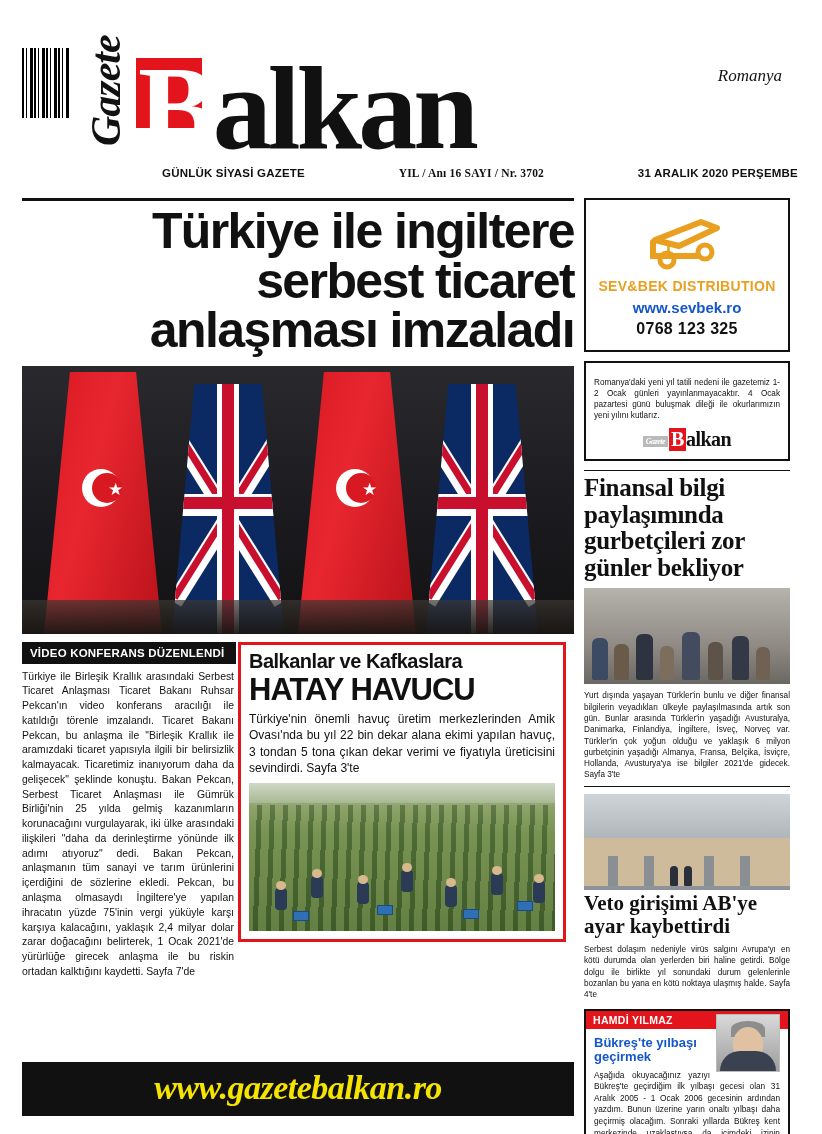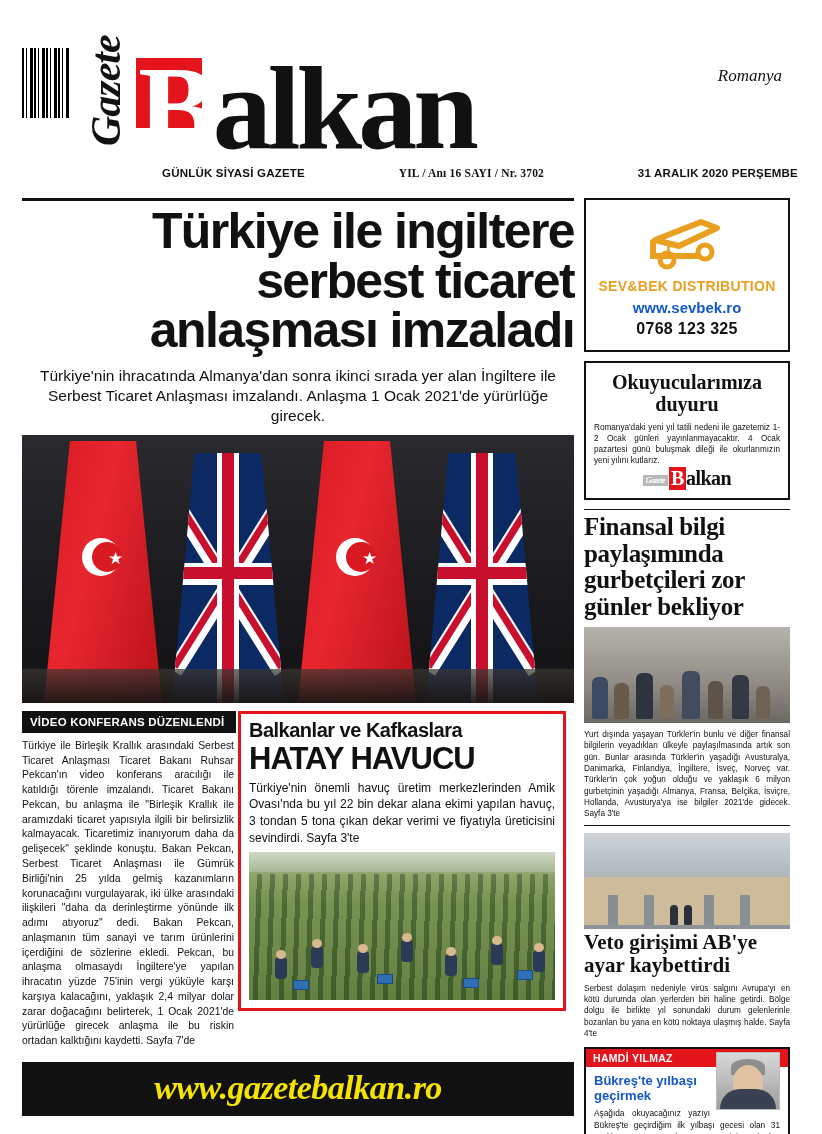--- a/index.html
+++ b/index.html
@@ -296,21 +296,21 @@
 
   .announce-title {
     font-family:"Liberation Serif", serif;
     font-size: 20px; font-weight:bold; text-align:center; line-height:1.12;
     color:#111;
   }
   .announce-text {
     font-size: 8.2px; line-height:1.35; text-align:justify; margin-top:6px; color:#111;
   }
   .mini-logo {
-    margin-top:1px; text-align:center;
+    margin-top:7px; text-align:center;
     font-family:"Liberation Serif", serif; font-weight:bold;
     font-size: 20px; color:#111; letter-spacing:-0.5px;
     position:relative; display:block;
   }
   .mini-logo .mini-gaz {
     display:inline-block; background:#b9b9b9; color:#fff;
     font-size:8px; padding:1px 3px; vertical-align:middle; margin-right:1px;
     font-style:italic;
   }
   .mini-logo .mini-red {
@@ -405,21 +405,20 @@
         <div class="s3">31 ARALIK 2020 PERŞEMBE</div>
       </div>
     </div>
   </div>
 
   <div class="body-wrap">
 
     <div class="left-col">
       <div class="rule-top"></div>
       <div class="headline">Türkiye ile ingiltere serbest ticaret anlaşması imzaladı</div>
-      <div class="deck">Türkiye'nin ihracatında Almanya'dan sonra ikinci sırada yer alan İngiltere ile Serbest Ticaret Anlaşması imzalandı. Anlaşma 1 Ocak 2021'de yürürlüğe girecek.</div>
 
       <div class="lead-photo">
         <div class="flag-stage"></div>
         <div class="tr-flag" style="left:22px;">
           <div class="star-moon">
             <div class="moon"></div>
               <div class="star">★</div>
           </div>
         </div>
         <div class="uk-flag" style="left:150px;">
@@ -491,21 +490,20 @@
           <circle cx="28" cy="50" r="7" fill="none" stroke="#e9a021" stroke-width="5"></circle>
           <circle cx="66" cy="42" r="7" fill="none" stroke="#e9a021" stroke-width="5"></circle>
           <text x="24" y="44" font-family="Liberation Sans" font-size="18" font-weight="bold" fill="#e9a021">1</text>
         </svg>
         <div class="sevbek-name">SEV&amp;BEK DISTRIBUTION</div>
         <div class="sevbek-url">www.sevbek.ro</div>
         <div class="sevbek-phone">0768 123 325</div>
       </div>
 
       <div class="box">
-        <div class="announce-title">Okuyucularımıza duyuru</div>
         <div class="announce-text">Romanya'daki yeni yıl tatili nedeni ile gazetemiz 1-2 Ocak günleri yayınlanmayacaktır. 4 Ocak pazartesi günü buluşmak dileği ile okurlarımızın yeni yılını kutlarız.</div>
         <div class="mini-logo">
           <span class="mini-gaz">Gazete</span><span class="mini-red">B</span><span>alkan</span>
         </div>
       </div>
 
       <div class="thin-rule"></div>
 
       <div>
         <div class="rc-head">Finansal bilgi paylaşımında gurbetçileri zor günler bekliyor</div>

